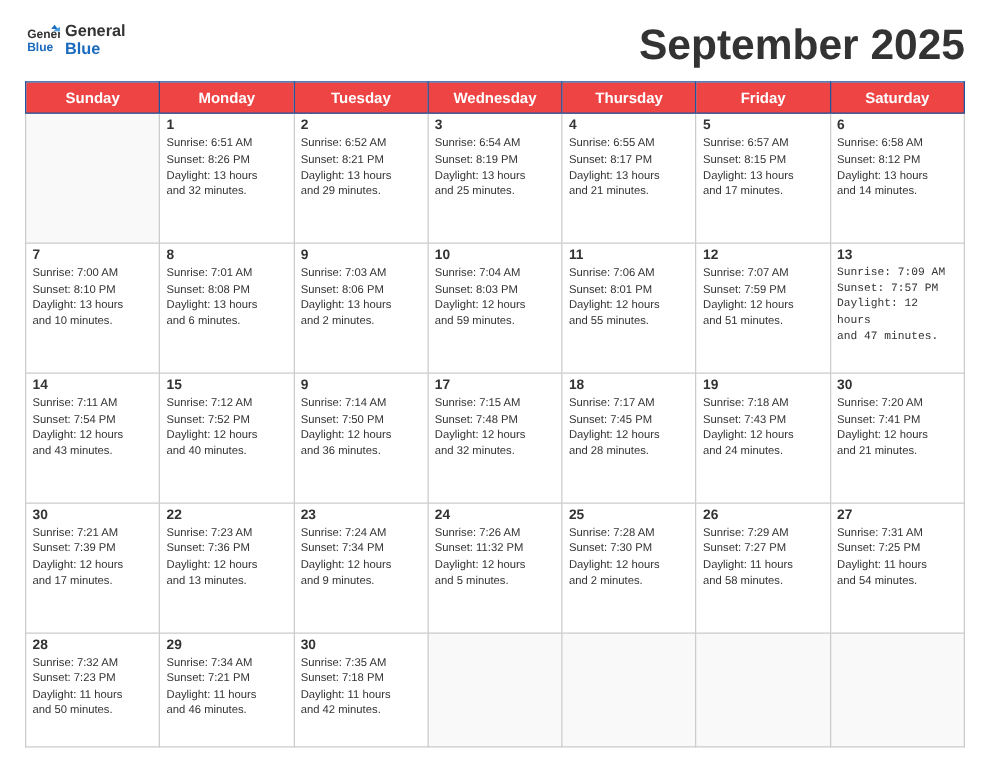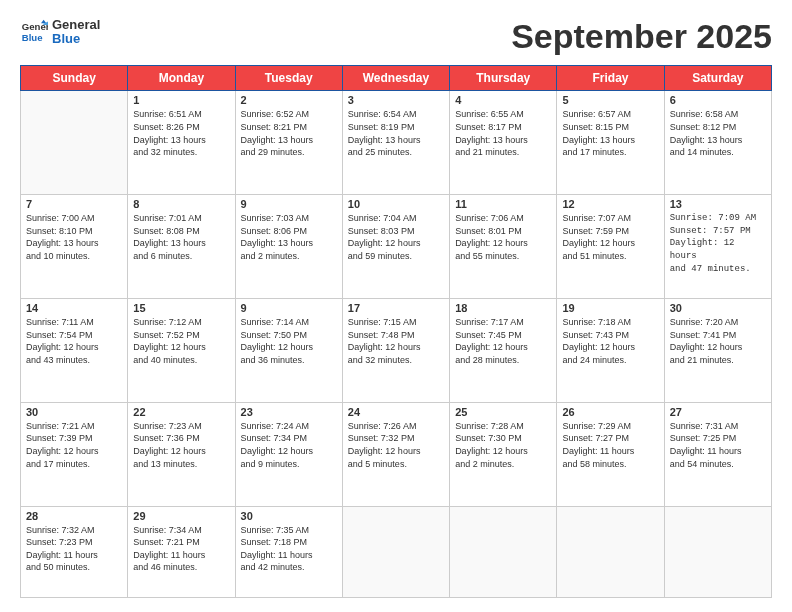--- a/index.html
+++ b/index.html
@@ -288,21 +288,21 @@
           <td>
             <span class="day-num">23</span>
             <div class="day-info" style="white-space: pre-line;">Sunrise: 7:24 AM
 Sunset: 7:34 PM
 Daylight: 12 hours
 and 9 minutes.</div>
           </td>
           <td>
             <span class="day-num">24</span>
             <div class="day-info" style="white-space: pre-line;">Sunrise: 7:26 AM
-Sunset: 7:32 PM
+Sunset: 11:32 PM
 Daylight: 12 hours
 and 5 minutes.</div>
           </td>
           <td>
             <span class="day-num">25</span>
             <div class="day-info" style="white-space: pre-line;">Sunrise: 7:28 AM
 Sunset: 7:30 PM
 Daylight: 12 hours
 and 2 minutes.</div>
           </td>

